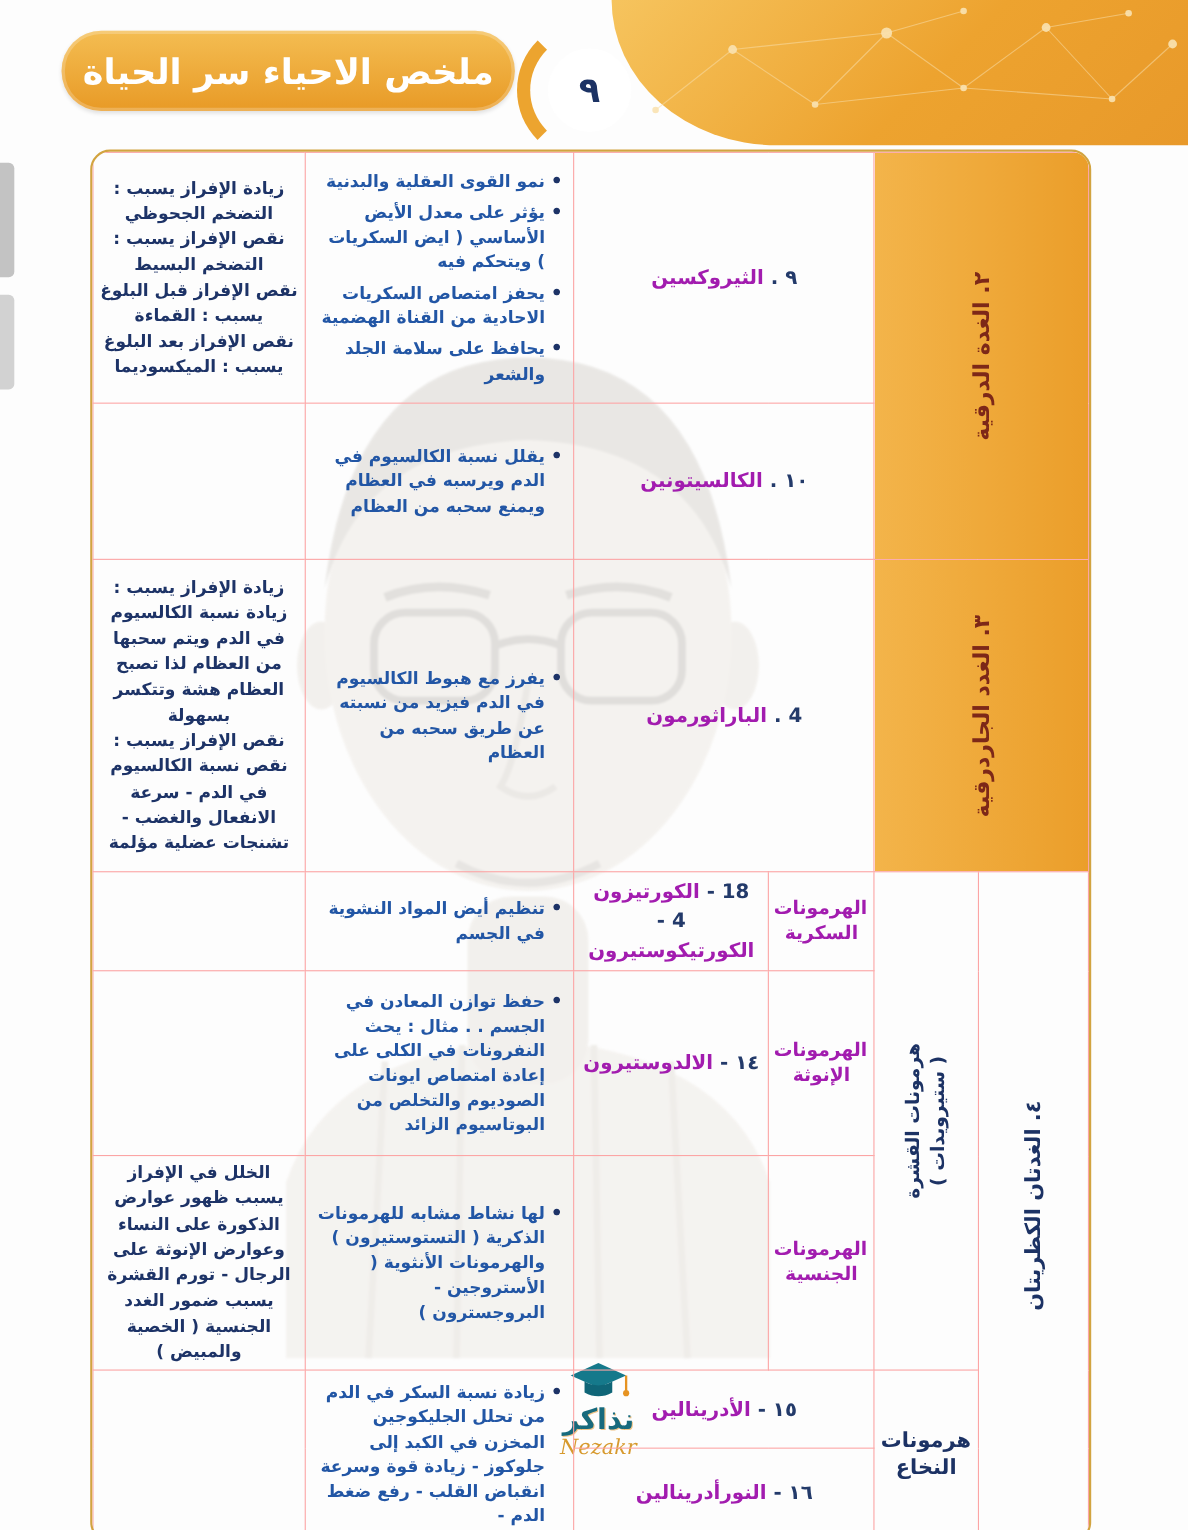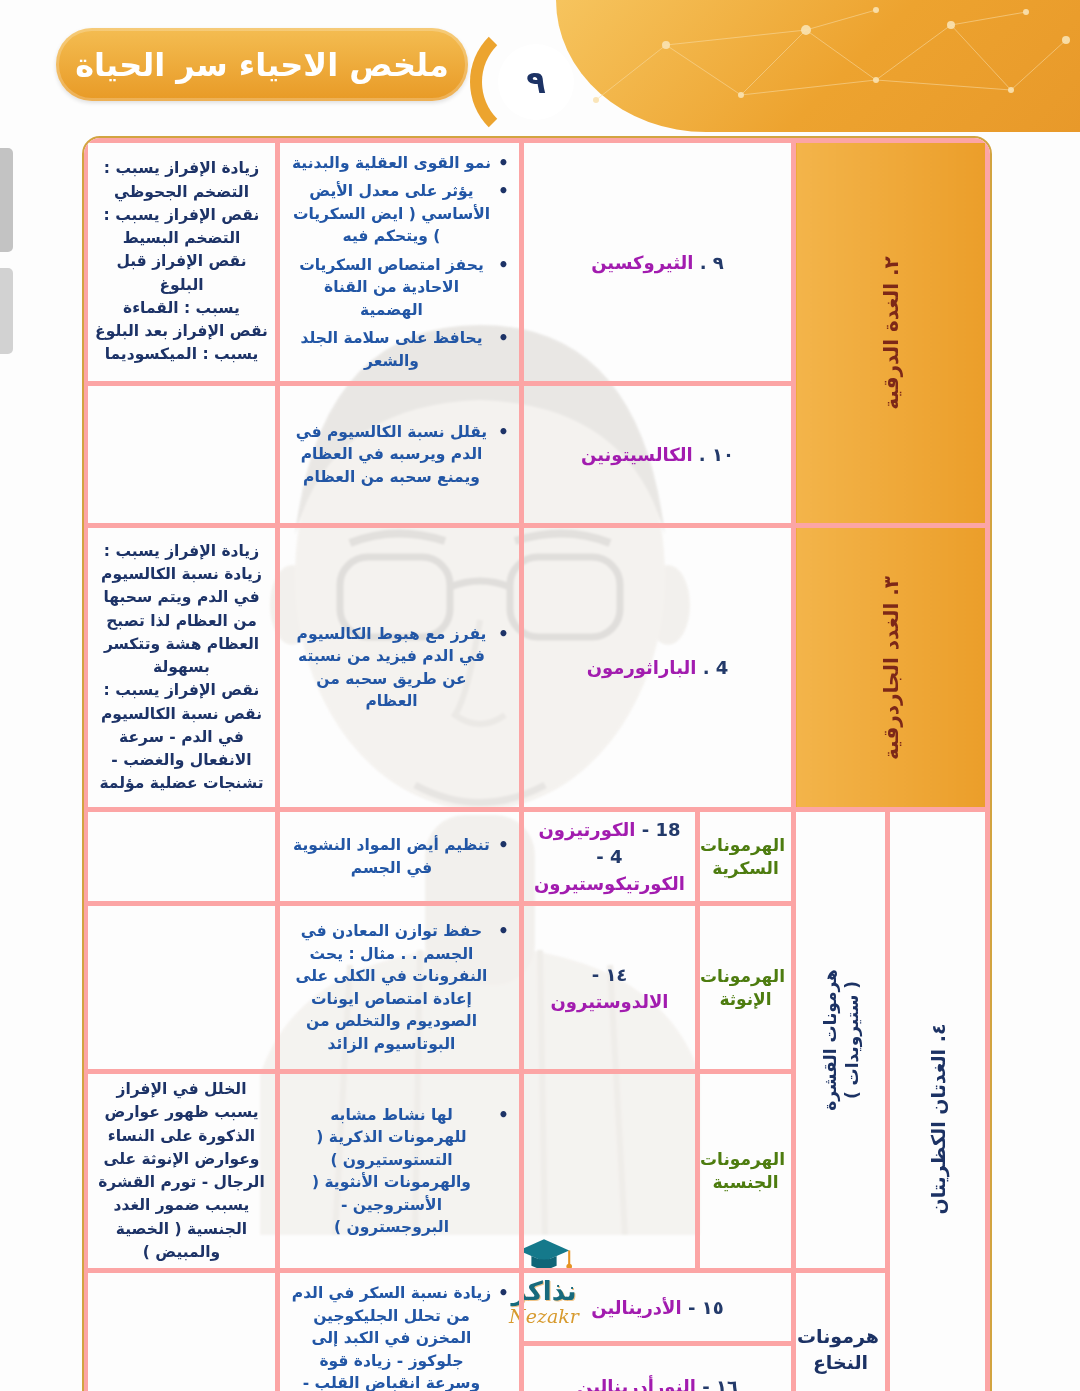--- a/index.html
+++ b/index.html
@@ -34,40 +34,40 @@
   
   .brand{position:absolute;left:468px;top:1235px;width:152px;text-align:center;z-index:1;direction:ltr;}
   .brand svg{display:block;margin:0 auto;}
   .brand-ar{font-size:26px;font-weight:bold;color:#176a7d;text-shadow:1px 1px 0 rgba(230,150,40,0.55);line-height:1.1;}
   .brand-en{font-size:19px;font-style:italic;font-weight:normal;color:#d79a2e;font-family:"DejaVu Serif",serif;line-height:1.1;}
 
   
   .table-wrap{position:absolute;top:136px;right:88px;width:906px;border:2px solid #d2a440;
     border-radius:18px;overflow:hidden;z-index:2;}
   table{width:100%;border-collapse:collapse;table-layout:fixed;}
-  td{border:5px solid #fca5a5;vertical-align:middle;padding:4px 6px;}
+  td{border:1px solid #fca5a5;vertical-align:middle;padding:4px 6px;}
 
   .gold-cell{background:linear-gradient(90deg,#f3b44a,#eb9e2a);}
   .vcell{position:relative;padding:0;}
   .vtext{position:absolute;top:50%;left:50%;transform:translate(-50%,-50%) rotate(-90deg);
     white-space:nowrap;text-align:center;font-weight:bold;}
   .gold-text{color:#7d2818;font-size:20px;}
   .navy-rot{color:#1c3264;font-size:19px;}
   .cortex-text{white-space:pre;font-size:17px;line-height:1.3;}
 
   .medulla-cell{color:#1c3264;font-weight:bold;font-size:19px;text-align:center;white-space:pre-line;line-height:1.35;}
-  .group-cell{color:#4d7c0f;font-weight:bold;font-size:17px;text-align:center;line-height:1.35;}
+  .group-cell{color:#a21caf;font-weight:bold;font-size:17px;text-align:center;line-height:1.35;}
 
   .hormone-cell{text-align:center;font-weight:bold;font-size:18px;line-height:1.5;}
   .h-num{color:#233a6a;}
   .h-name{color:#a21caf;text-align:right;}
 
   .func-cell{padding:6px 8px;}
   ul.func{list-style:none;margin:0;padding:0;color:#2256a5;font-weight:bold;font-size:15.5px;}
-  ul.func li{position:relative;padding:3px 18px 3px 2px;text-align:center;line-height:1.45;}
+  ul.func li{position:relative;padding:3px 18px 3px 2px;line-height:1.45;}
   ul.func li::before{content:"•";position:absolute;right:2px;top:2px;color:#1d3367;font-size:17px;}
 
   .dis-cell{color:#1d3367;font-weight:bold;font-size:15.5px;text-align:center;line-height:1.5;}
   .pre{white-space:pre-line;}
 </style>
 </head>
 <body>
 
 <div class="page">
 

